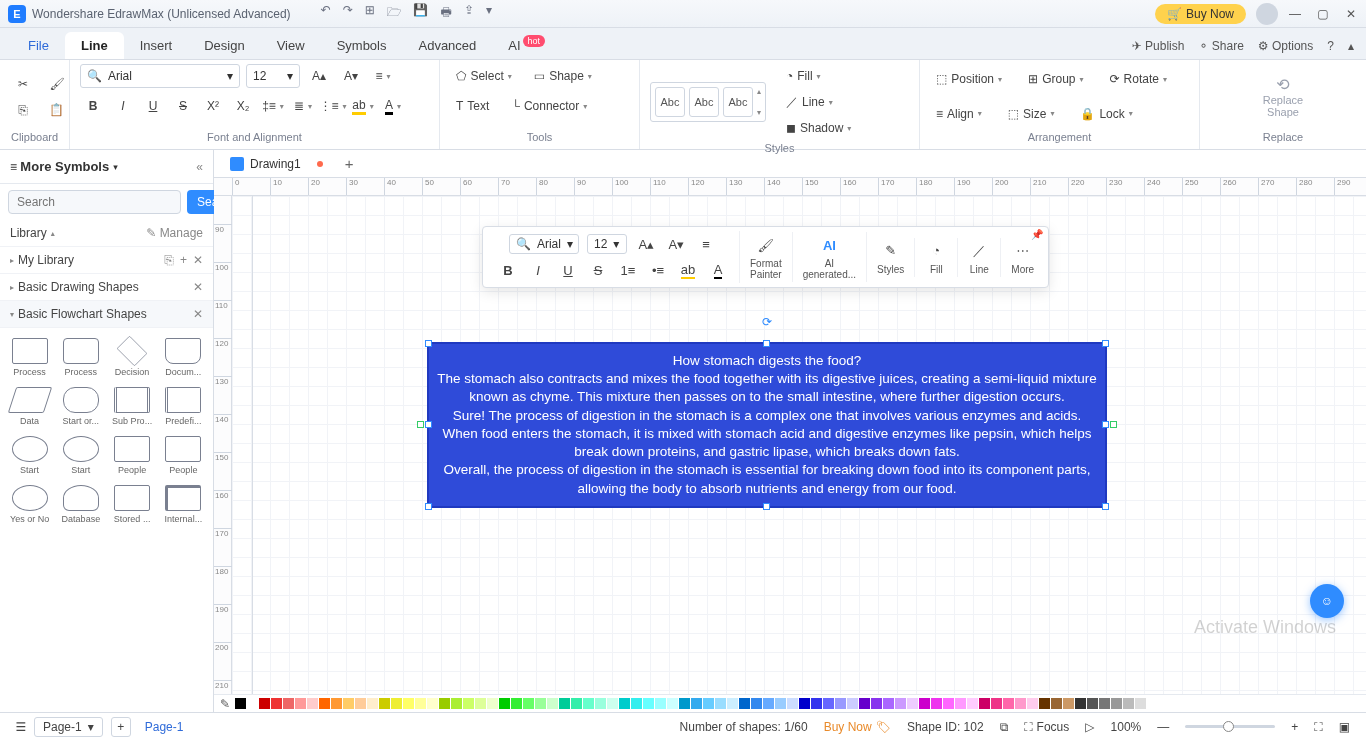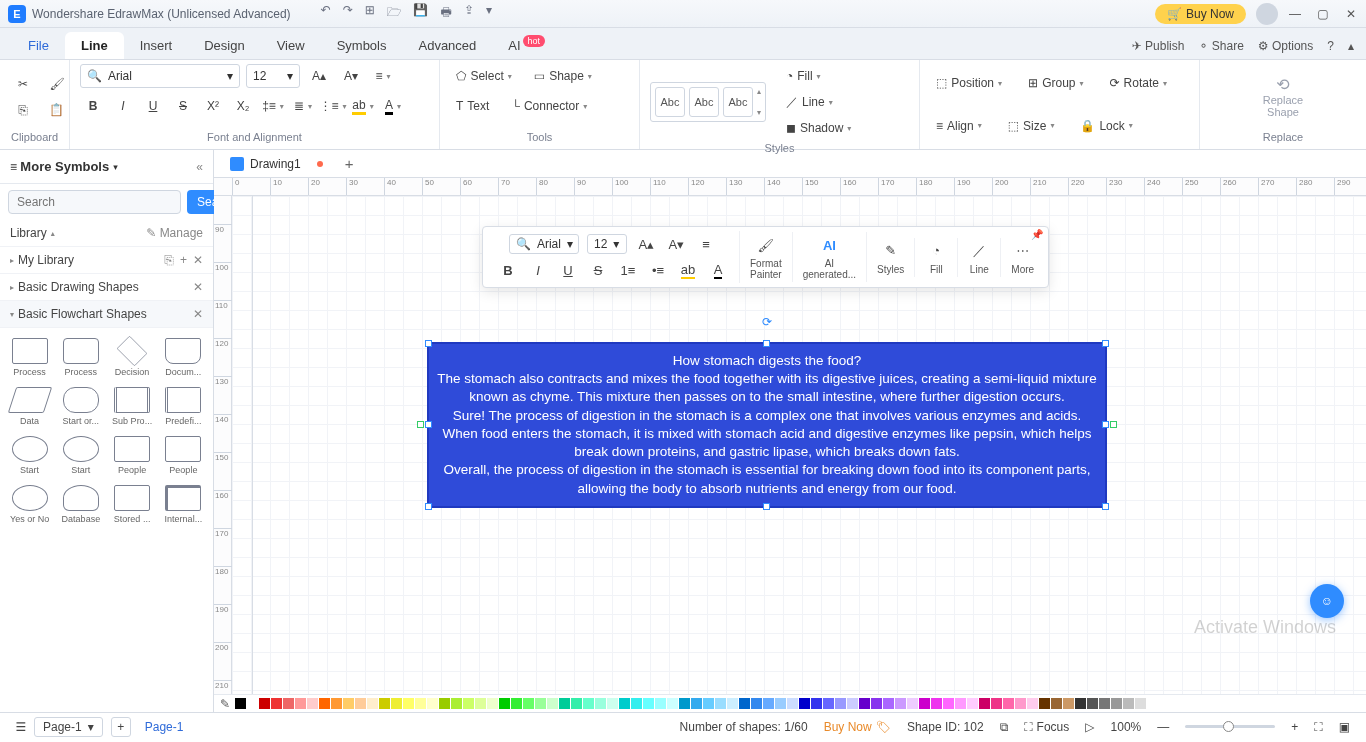--- a/index.html
+++ b/index.html
@@ -248,20 +248,21 @@
 
   <div class="rgroup" style="width:280px">
     <div class="body" style="flex-wrap:wrap;gap:4px 14px">
       <span class="rbtn">⬚ <span>Position</span><span class="car">▾</span></span>
       <span class="rbtn">⊞ <span>Group</span><span class="car">▾</span></span>
       <span class="rbtn">⟳ <span>Rotate</span><span class="car">▾</span></span>
       <span class="rbtn">≡ <span>Align</span><span class="car">▾</span></span>
       <span class="rbtn">⬚ <span>Size</span><span class="car">▾</span></span>
       <span class="rbtn">🔒 <span>Lock</span><span class="car">▾</span></span>
     </div>
+    <div class="label">Arrangement</div>
   </div>
 
   <div class="rgroup" style="flex:1;border-right:none">
     <div class="body" style="justify-content:center">
       <div style="text-align:center;color:#9aa0ae;cursor:pointer">
         <div style="font-size:16px">⟲</div>
         <div style="font-size:11px;white-space:pre">Replace
 Shape</div>
       </div>
     </div>

